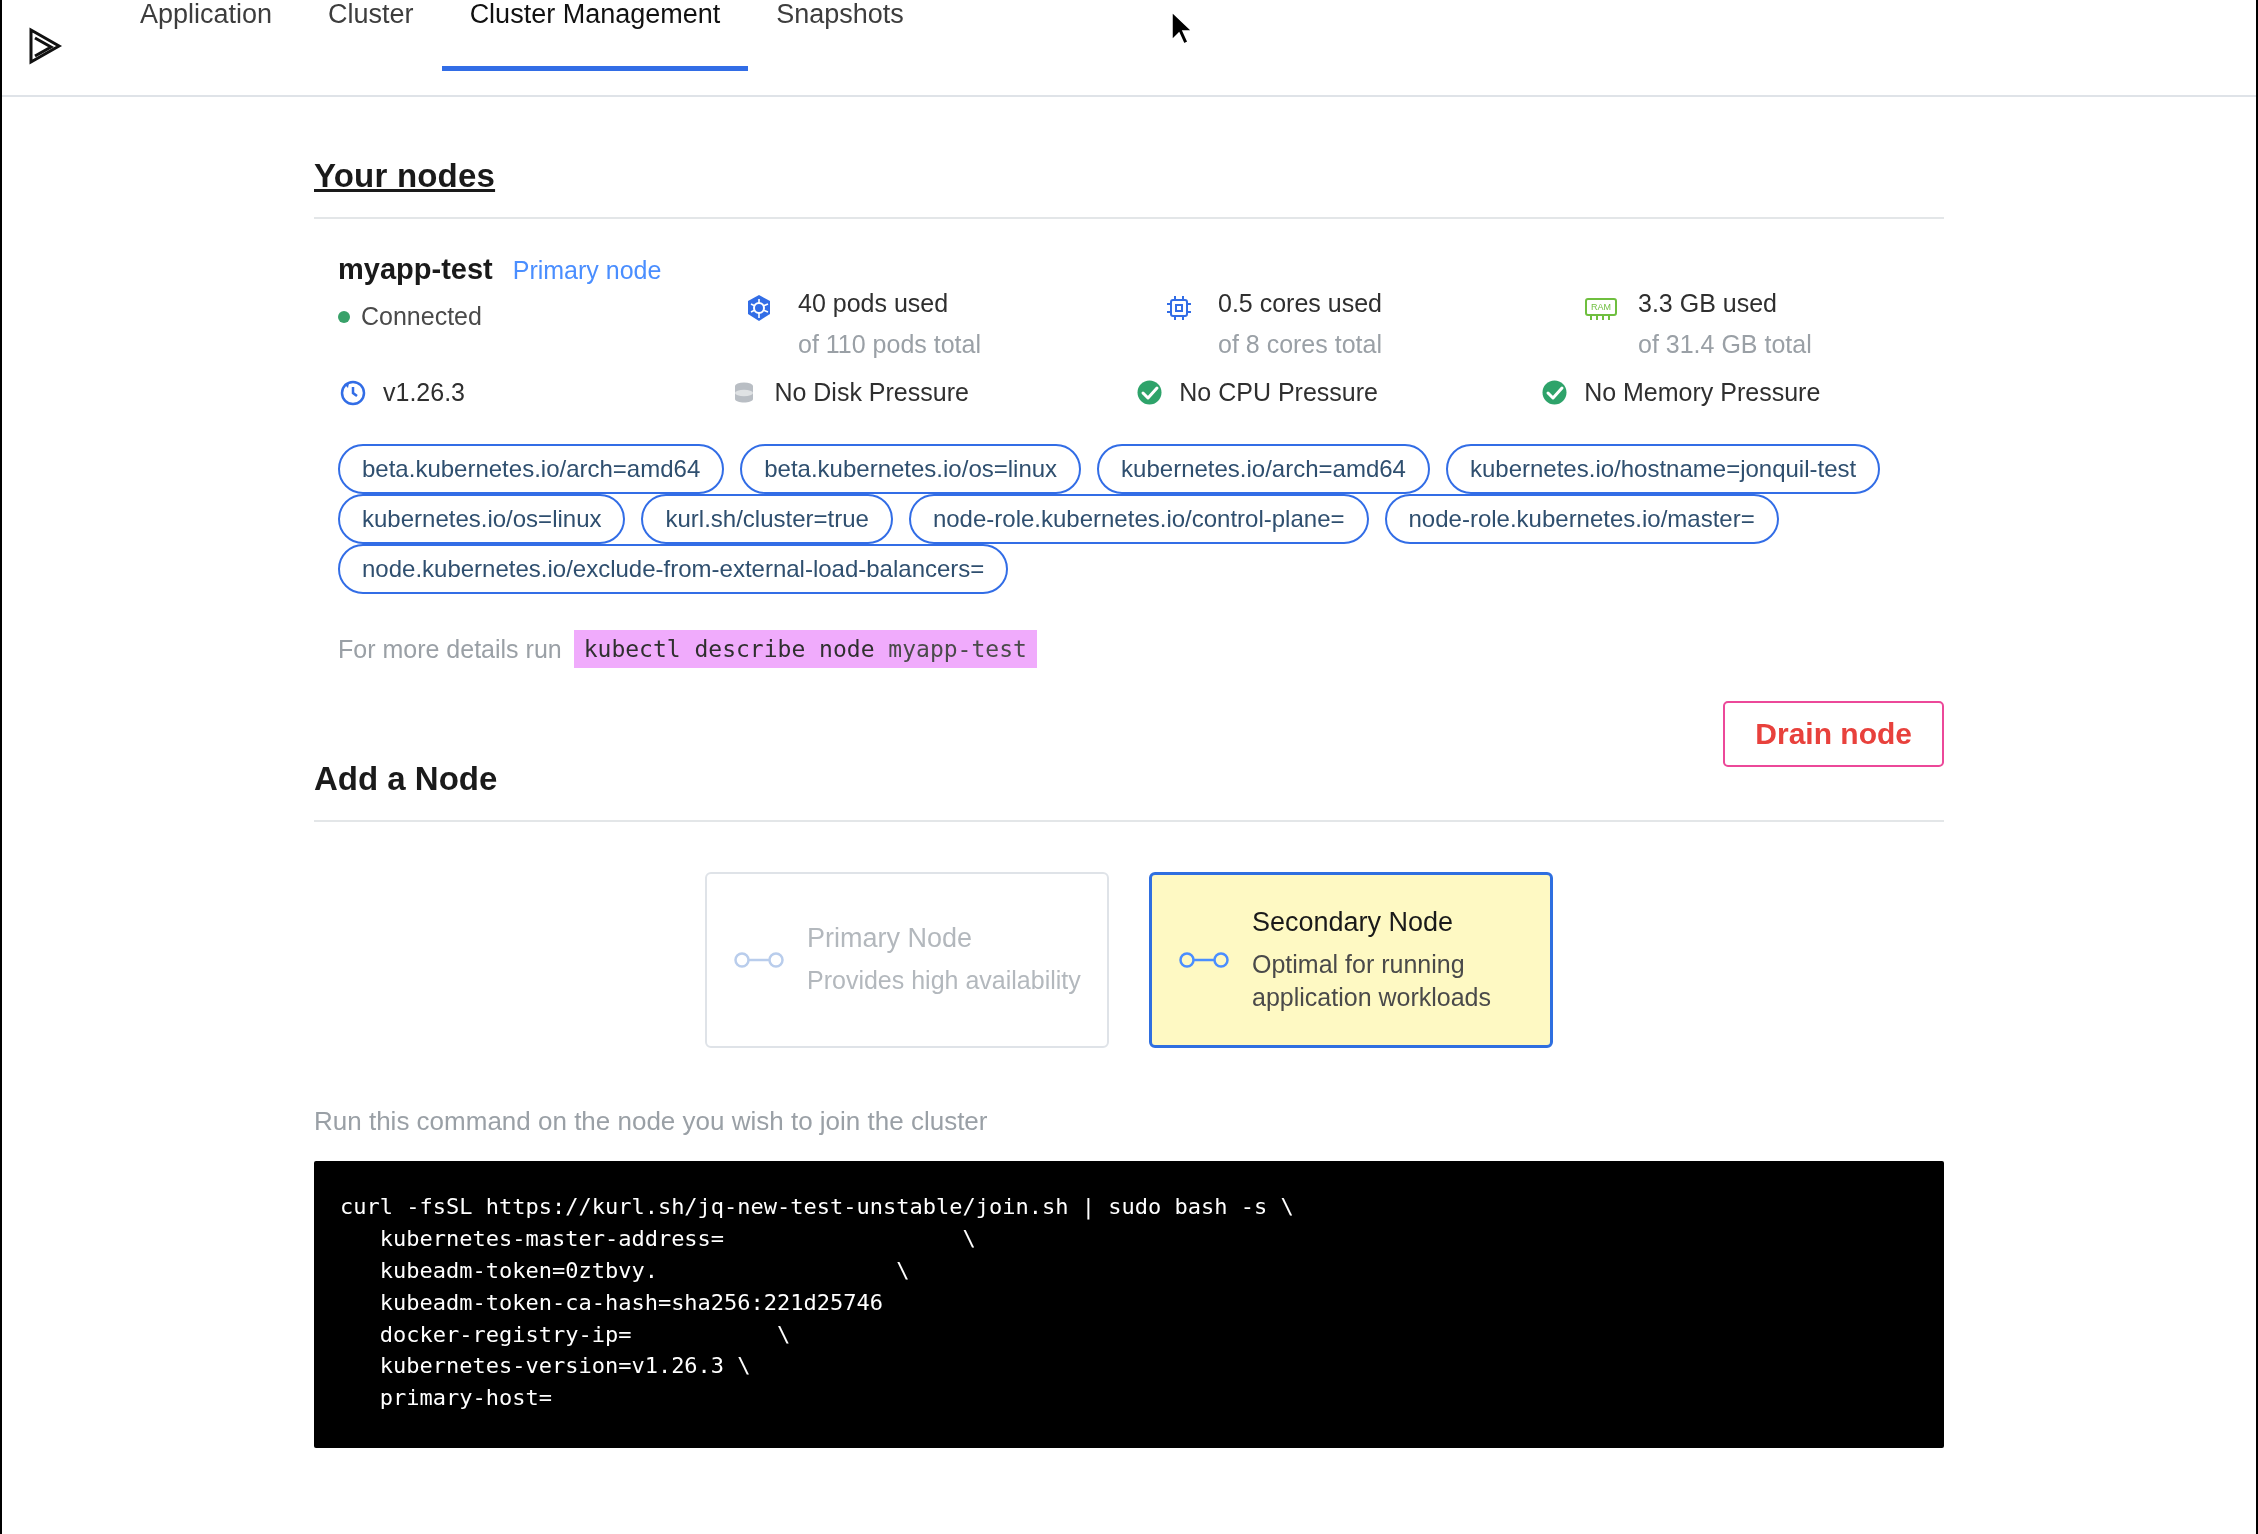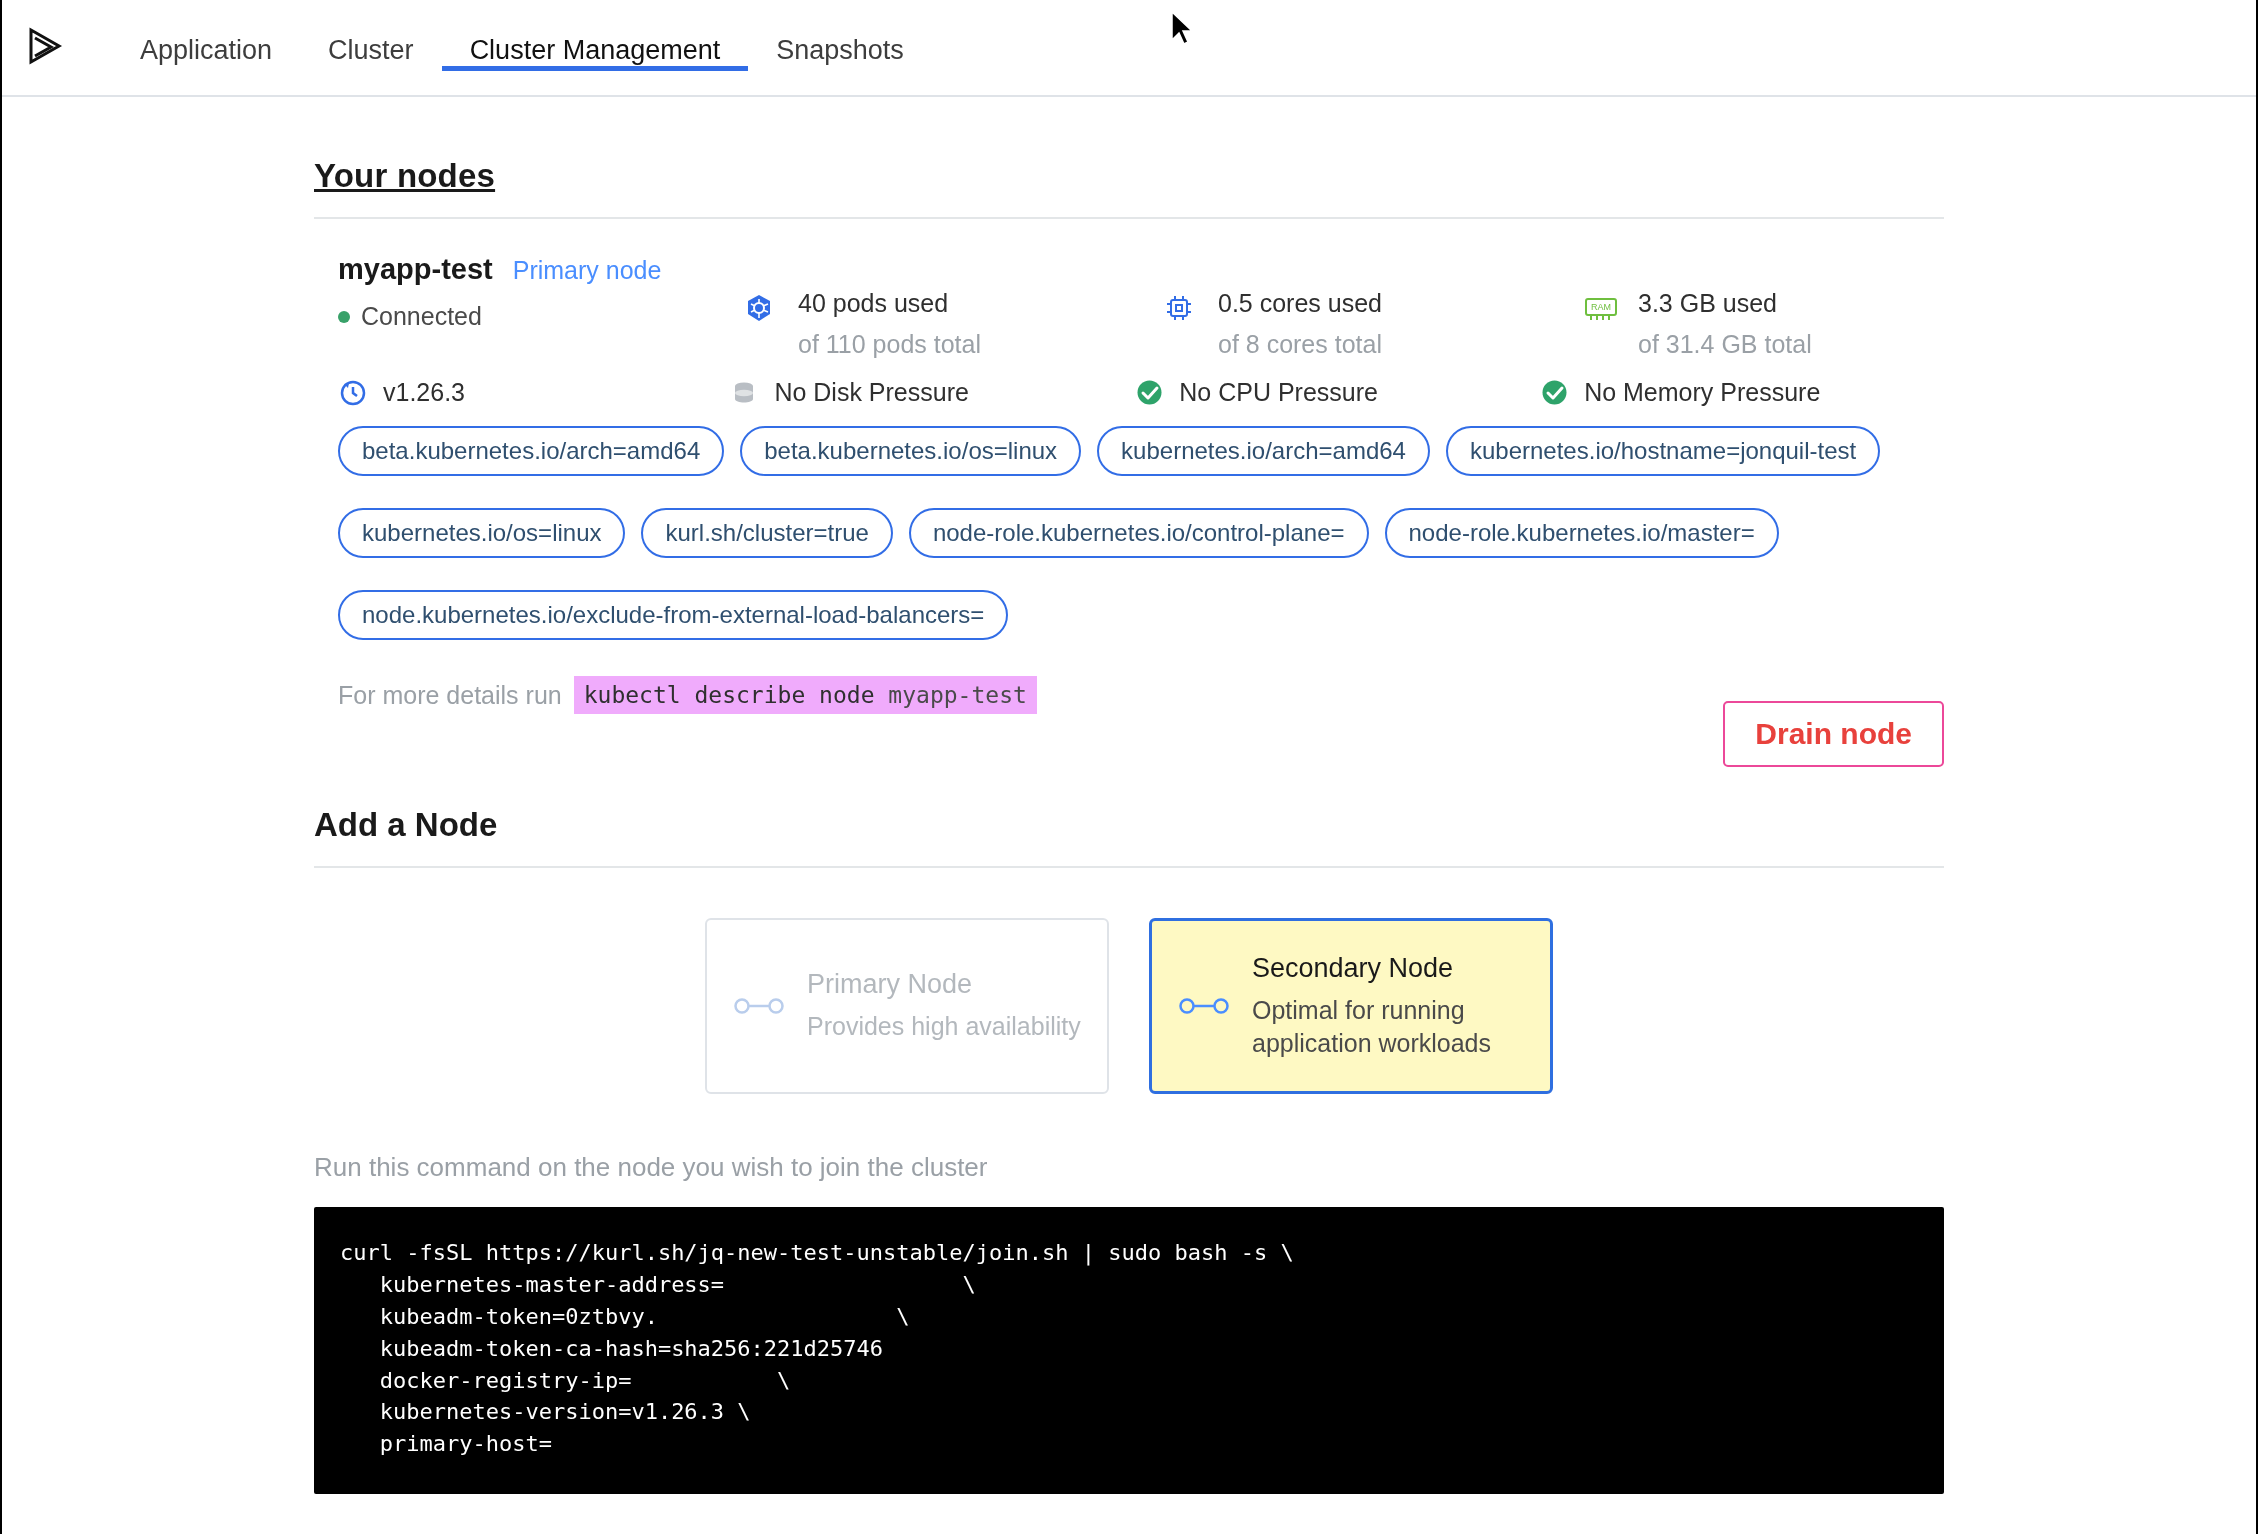--- a/index.html
+++ b/index.html
@@ -28,21 +28,21 @@
     background: #fff;
     position: relative;
   }
   .logo {
     width: 54px; height: 54px;
     margin-left: 16px; margin-right: 40px;
     display: flex; align-items: center; justify-content: center;
   }
   .nav-items { display: flex; align-items: stretch; height: 97px; }
   .nav-item {
-    display: flex; align-items: flex-end;
+    display: flex; align-items: flex-start;
     height: 72px;
     padding: 0 28px;
     font-size: 27px;
     color: #3d3d3d;
     cursor: pointer;
     border-bottom: 5px solid transparent;
     white-space: nowrap;
   }
   .nav-item.active {
     color: #111;
@@ -108,24 +108,24 @@
     font-size: 25px; color: #2f2f2f;
   }
   .p-ver { width: 406px; }
   .p-disk { width: 420px; }
   .p-cpu { width: 420px; }
   .p-mem { width: 420px; }
   .check-icon { width: 31px; height: 31px; flex: none; }
 
   
   .labels {
-    margin-top: 18px;
+    margin-top: 36px;
     display: flex;
     flex-wrap: wrap;
-    gap: 32px 16px;
+    gap: 0 16px;
     max-width: 1560px;
   }
   .label-pill {
     border: 2px solid #326de6;
     border-radius: 30px;
     padding: 9px 22px;
     font-size: 24px;
     color: #2f4f6f;
     background: #fff;
     white-space: nowrap;

